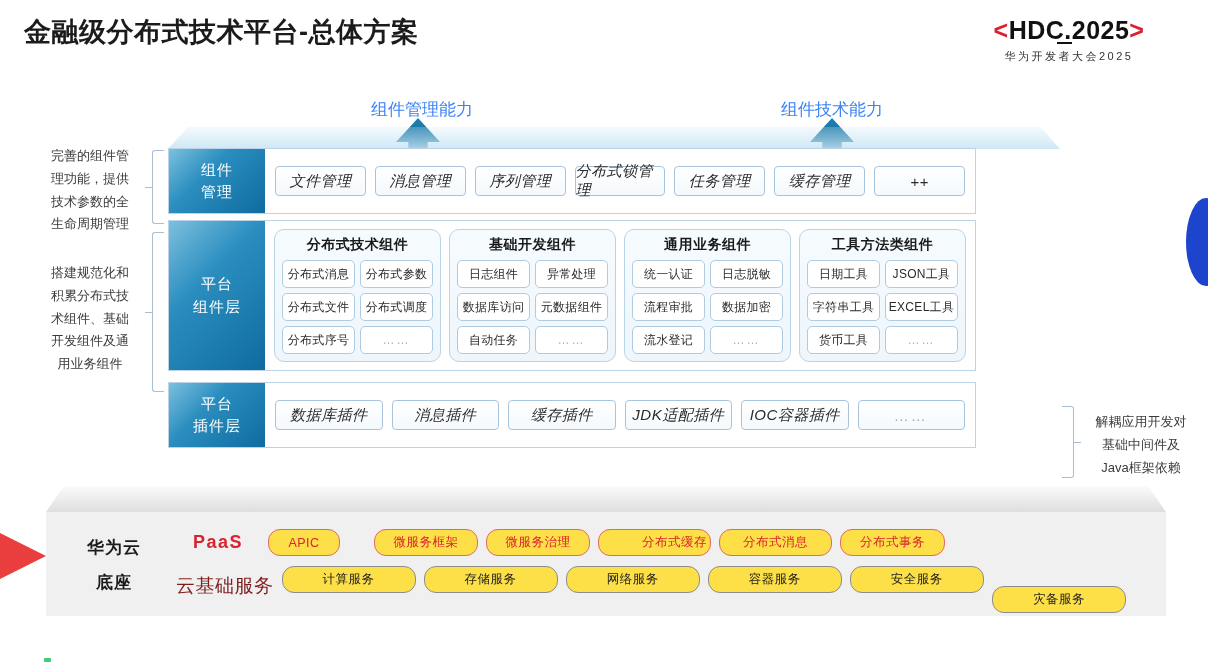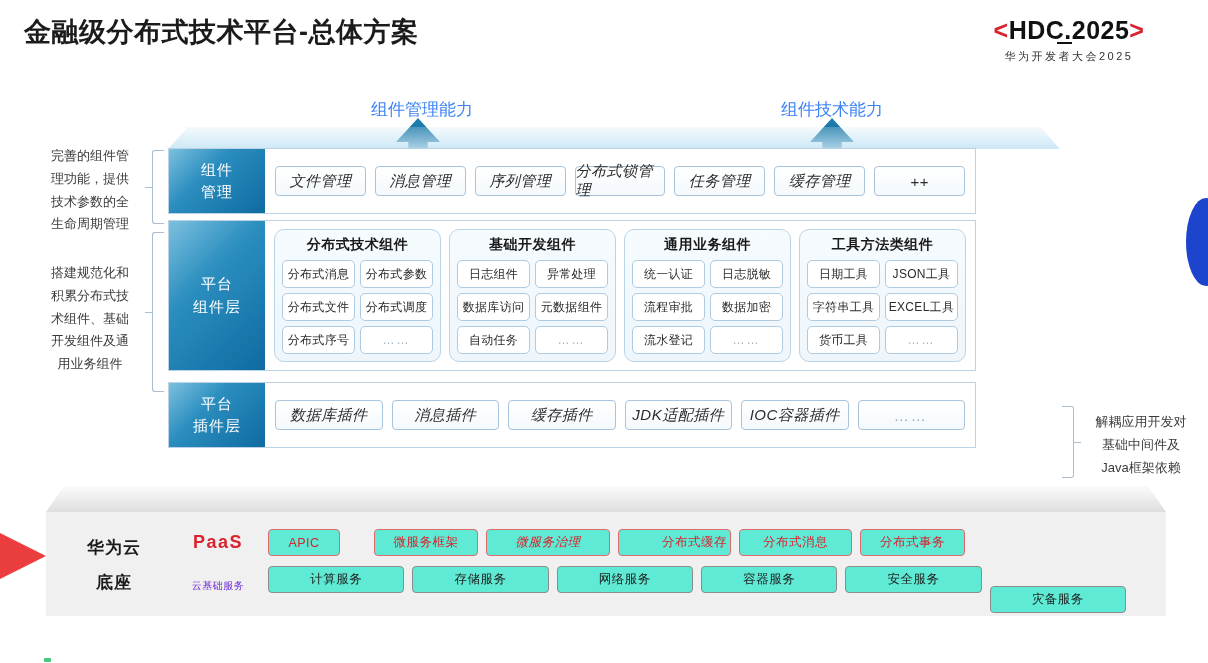--- a/index.html
+++ b/index.html
@@ -269,29 +269,29 @@
     text-align: center;
     white-space: nowrap;
   }
   #paas-label {
     font-size: 18px;
     font-weight: bold;
     color: #d9232e;
     letter-spacing: 1.5px;
   }
   #infra-label {
-    font-size: 10px;
-    color: #6d28d9;
+    font-size: 19px;
+    color: #7f1d1d;
     letter-spacing: 0.5px;
     margin-top: 12px;
   }
   .base-chip {
     height: 27px;
-    border-radius: 4px;
-    background: #5eead4;
+    border-radius: 12px;
+    background: #fde047;
     display: flex;
     align-items: center;
     justify-content: center;
     font-size: 12.5px;
     letter-spacing: 0.5px;
     box-sizing: border-box;
   }
   .base-chip.red {
     border: 1.5px solid #e06a6a;
     color: #d9232e;
@@ -444,21 +444,21 @@
 
   <div id="base-shelf"></div>
   <div id="base"></div>
   <div id="base-title" style="white-space:pre-line;">华为云
 底座</div>
 
   <div class="base-row" id="base-row-paas">
     <div class="base-row-label" id="paas-label">PaaS</div>
     <div class="base-chip red" style="width:72px;">APIC</div>
     <div class="base-chip red" style="width:104px;margin-left:26px;">微服务框架</div>
-    <div class="base-chip red" style="width:124px;font-style:italic;">微服务治理</div>
+    <div class="base-chip red" style="width:104px;">微服务治理</div>
     <div class="base-chip red" style="width:113px;padding-left:40px;">分布式缓存</div>
     <div class="base-chip red" style="width:113px;">分布式消息</div>
     <div class="base-chip red" style="width:105px;">分布式事务</div>
   </div>
 
   <div class="base-row" id="base-row-infra">
     <div class="base-row-label" id="infra-label">云基础服务</div>
     <div class="base-chip gray" style="width:138px;">计算服务</div>
     <div class="base-chip gray" style="width:138px;">存储服务</div>
     <div class="base-chip gray" style="width:138px;">网络服务</div>

